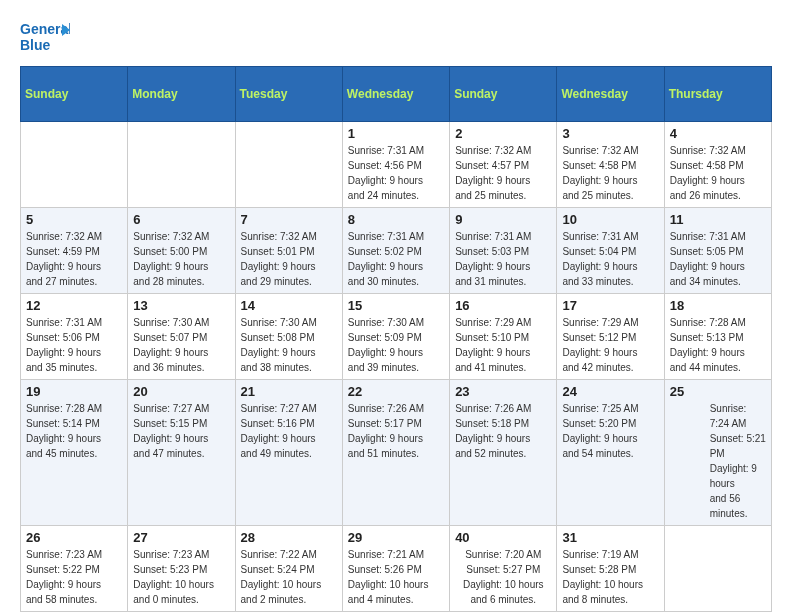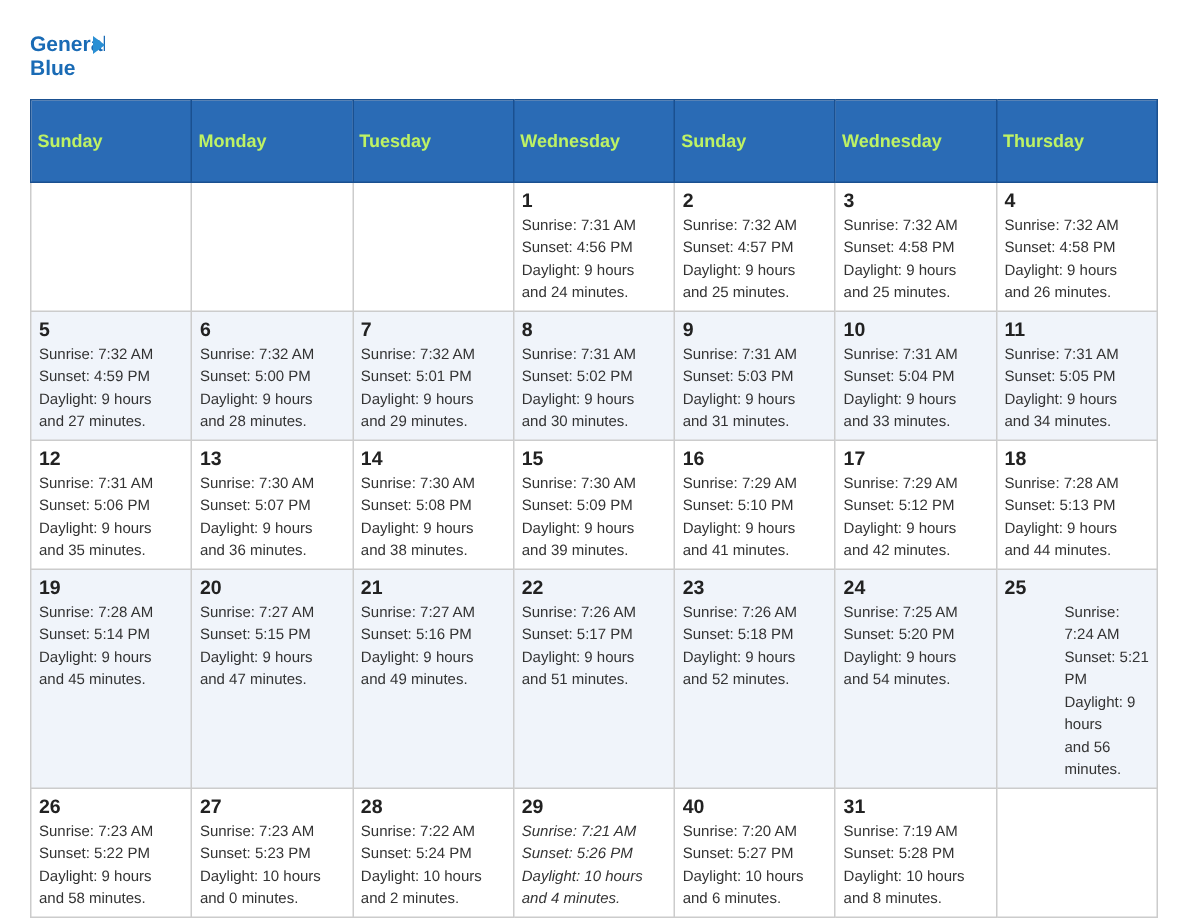--- a/index.html
+++ b/index.html
@@ -311,28 +311,28 @@
           </td>
           <td>
             <span class="day-num">28</span>
             <div class="day-info" style="white-space: pre-line;">Sunrise: 7:22 AM
 Sunset: 5:24 PM
 Daylight: 10 hours
 and 2 minutes.</div>
           </td>
           <td>
             <span class="day-num">29</span>
-            <div class="day-info" style="white-space: pre-line; font-style: italic;">Sunrise: 7:21 AM
+            <div class="day-info" style="white-space: pre-line;">Sunrise: 7:21 AM
 Sunset: 5:26 PM
 Daylight: 10 hours
 and 4 minutes.</div>
           </td>
           <td>
             <span class="day-num">40</span>
-            <div class="day-info" style="white-space: pre-line;">Sunrise: 7:20 AM
+            <div class="day-info" style="white-space: pre-line; text-align: center;">Sunrise: 7:20 AM
 Sunset: 5:27 PM
 Daylight: 10 hours
 and 6 minutes.</div>
           </td>
           <td>
             <span class="day-num">31</span>
             <div class="day-info" style="white-space: pre-line;">Sunrise: 7:19 AM
 Sunset: 5:28 PM
 Daylight: 10 hours
 and 8 minutes.</div>

